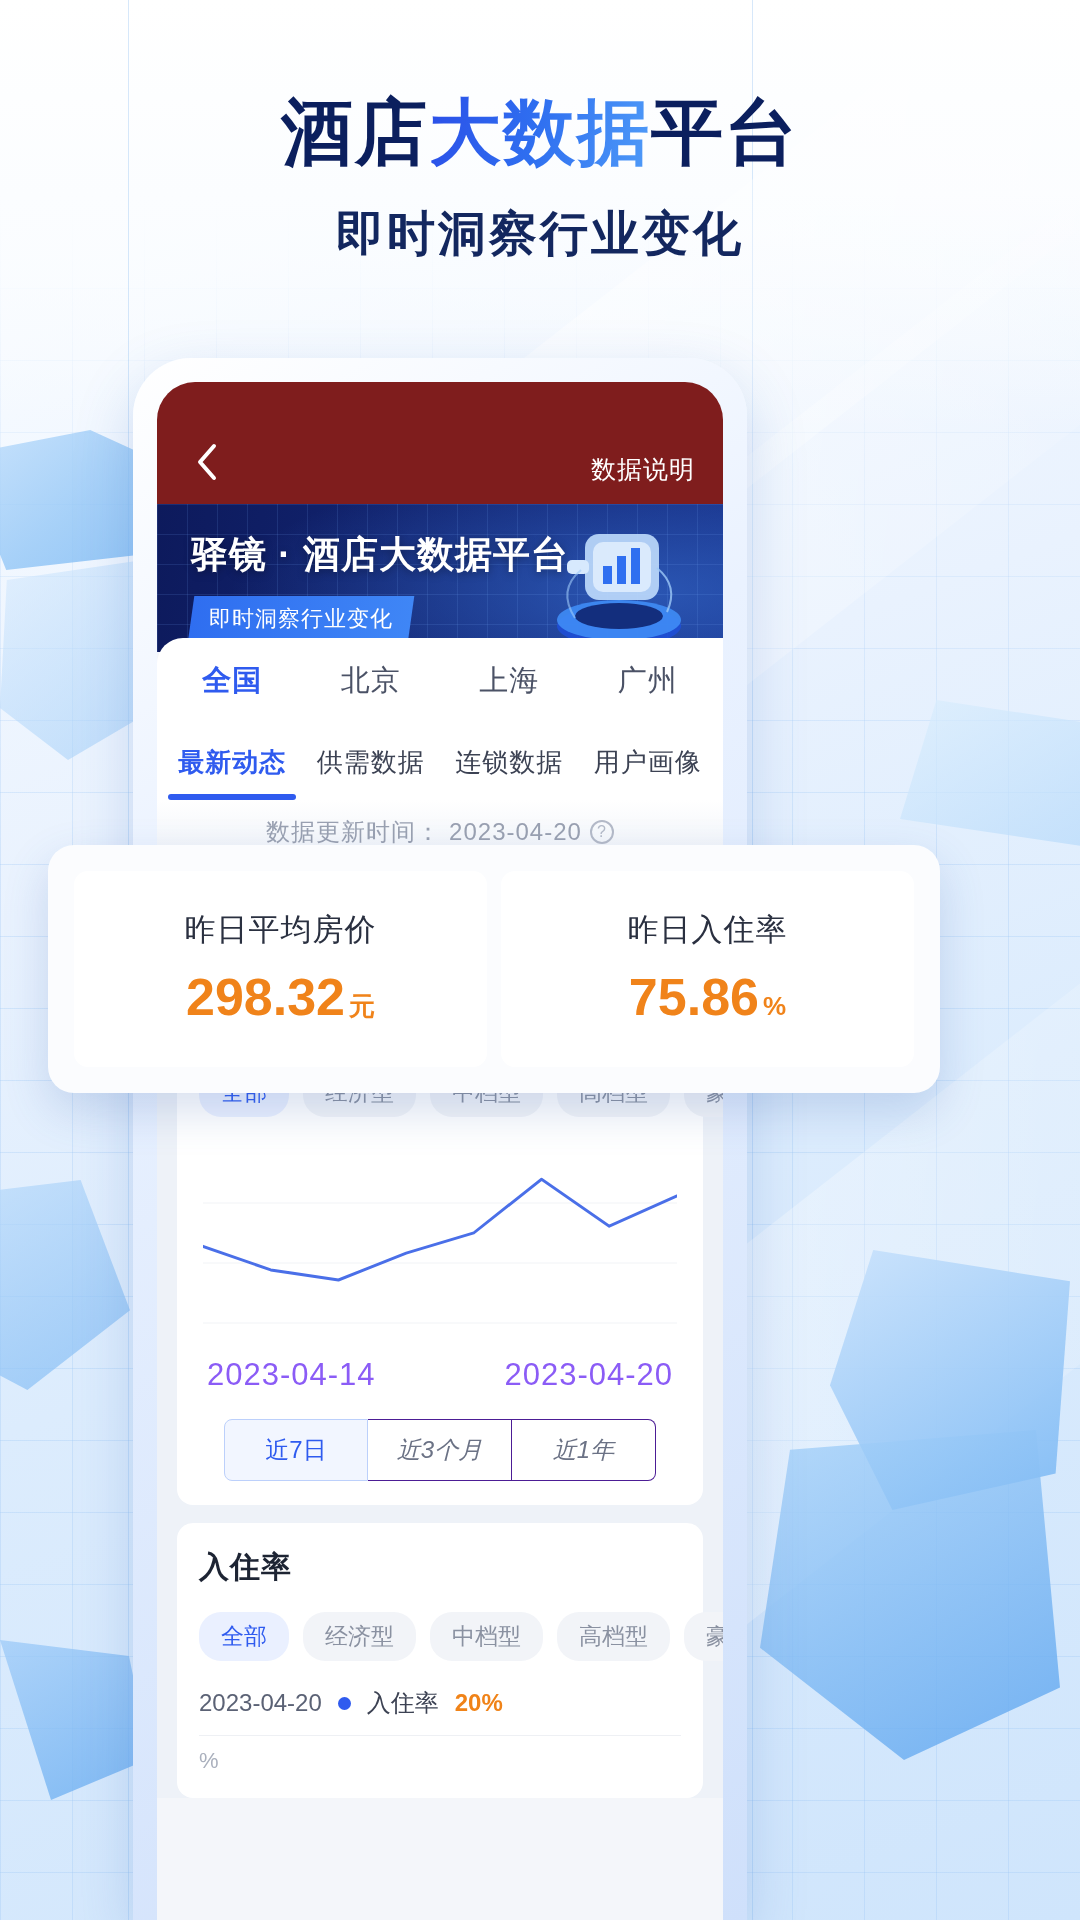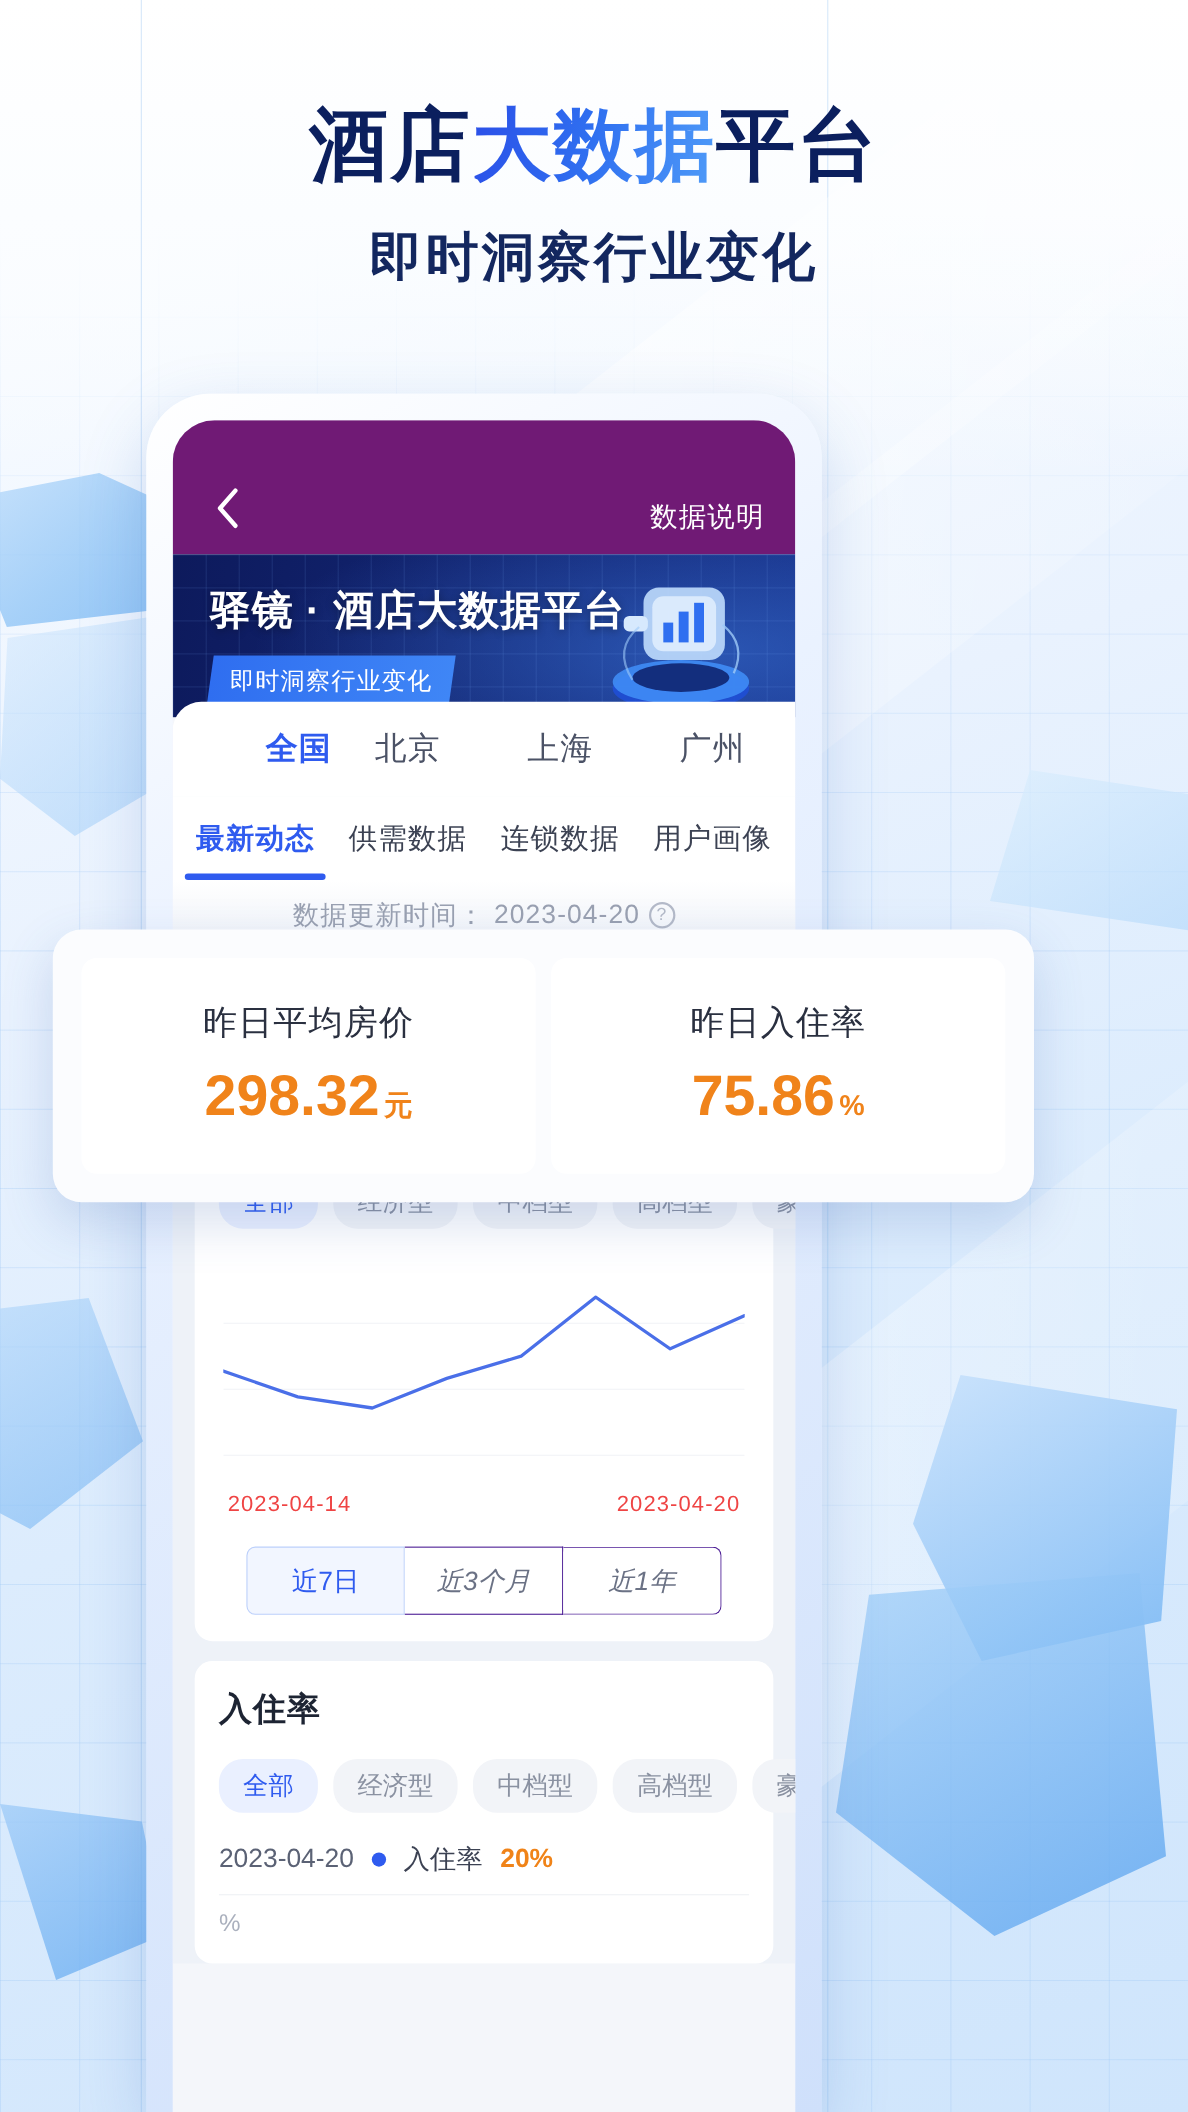--- a/index.html
+++ b/index.html
@@ -114,21 +114,21 @@
   #phone-screen {
     width:100%; height:100%;
     border-radius:38px 38px 0 0;
     overflow:hidden;
     background:#f4f6fa;
     position:relative;
   }
 
   
   #nav {
-    height:122px; background:#701a75;
+    height:122px; background:#7f1d1d;
     display:flex; align-items:flex-end; justify-content:space-between;
     padding:0 28px 18px 28px;
   }
   #back-btn { width:44px; height:44px; display:flex; align-items:center; justify-content:center; }
   #nav-action { color:#fff; font-size:25px; letter-spacing:1px; }
 
   
   #banner {
     height:148px; position:relative; overflow:hidden;
     background:
@@ -171,21 +171,21 @@
     display:flex; align-items:center;
     height:86px;
     padding:0 6px;
     position:relative;
     border-radius:26px 0 0 0;
     margin-top:-14px;
   }
   .city-tab {
     flex:1; text-align:center; font-size:29px; color:#4b5266; letter-spacing:1px;
   }
-  .city-tab.active { color:#2f5bef; font-weight:bold;text-align:right; }
+  .city-tab.active { color:#2f5bef; font-weight:bold; }
 
   
   #sub-tabs {
     background:#fff; display:flex; align-items:center; height:76px; padding:0 6px;
   }
   .sub-tab {
     flex:1; text-align:center; font-size:26px; color:#3c4253; position:relative; letter-spacing:1px;
   }
   .sub-tab.active { color:#2f5bef; font-weight:bold; }
   .sub-tab.active::after {
@@ -213,21 +213,21 @@
   .pill {
     padding:9px 22px; border-radius:22px; font-size:23px;
     background:#f2f4f8; color:#8a91a1; white-space:nowrap;
   }
   .pill.active { background:#eaf0ff; color:#2f5bef; }
 
   #chart-area { height:200px; position:relative; margin:26px 4px 0 4px; }
   #chart-area svg { width:100%; height:100%; display:block; }
   .axis-row {
     display:flex; justify-content:space-between;
-    font-size:20px; color:#ef4444; margin:14px 8px 0 8px; letter-spacing:1px;
+    font-size:31px; color:#8b5cf6; margin:14px 8px 0 8px; letter-spacing:1px;
   }
 
   #range-seg {
     display:flex; justify-content:center; margin-top:26px;
   }
   .seg {
     width:144px; text-align:center; font-size:24px; padding:14px 0;
     border:1px solid #4c1d95; color:#6b7285; background:#fff;
   }
   .seg:first-child { border-radius:8px 0 0 8px; }

